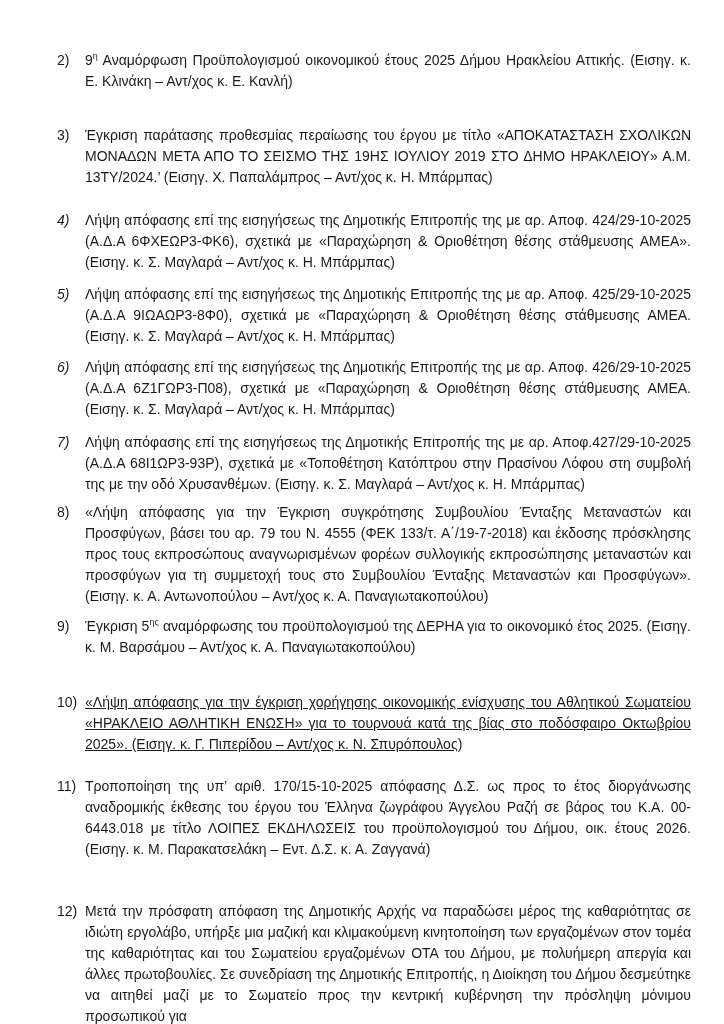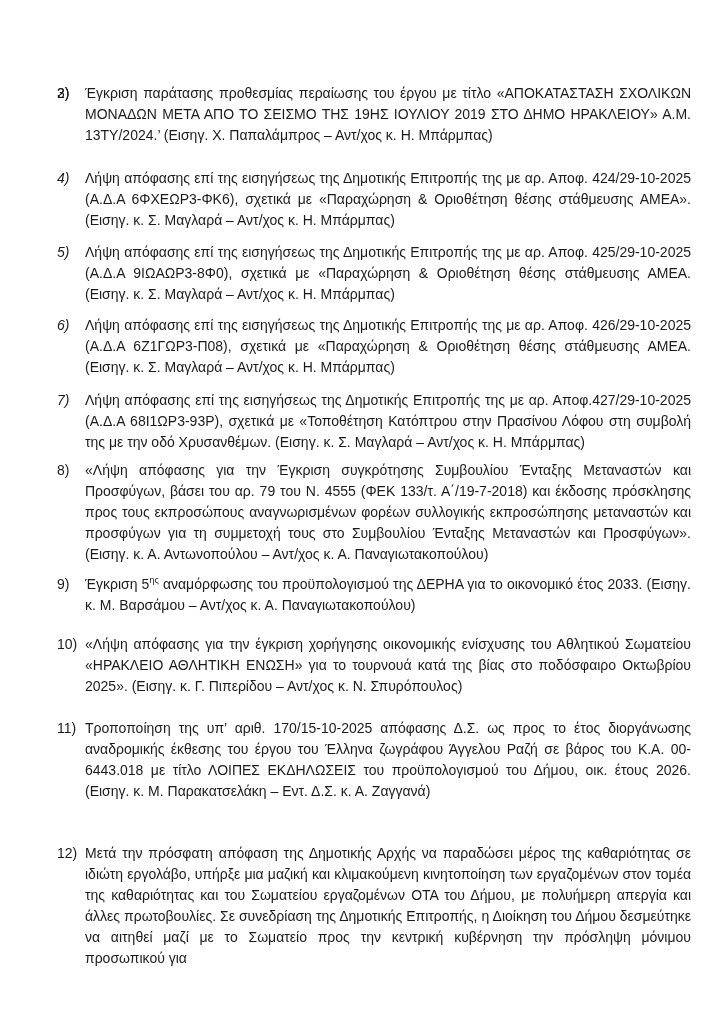--- a/index.html
+++ b/index.html
@@ -42,25 +42,25 @@
     font-size: 9px;
     line-height: 0;
     vertical-align: super;
   }
 </style>
 </head>
 <body>
 
 <div class="page">
   <div class="agenda-list" id="agenda-list">
-      <div class="item" style="margin-top: 0px;"><span class="num">2)</span></div>
+      <div class="item" style="margin-top: 0px;"><span class="num">2)</span><span class="txt"><span>9</span><sup class="ord">η</sup><span> Αναμόρφωση Προϋπολογισμού οικονομικού έτους 2025 Δήμου Ηρακλείου Αττικής. (Εισηγ. κ. Ε. Κλινάκη – Αντ/χος κ. Ε. Κανλή)</span></span></div>
       <div class="item" style="margin-top: 33px;"><span class="num">3)</span><span class="txt"><span>Έγκριση παράτασης προθεσμίας περαίωσης του  έργου με τίτλο «ΑΠΟΚΑΤΑΣΤΑΣΗ ΣΧΟΛΙΚΩΝ ΜΟΝΑΔΩΝ ΜΕΤΑ ΑΠΟ ΤΟ ΣΕΙΣΜΟ ΤΗΣ 19ΗΣ ΙΟΥΛΙΟΥ 2019 ΣΤΟ ΔΗΜΟ ΗΡΑΚΛΕΙΟΥ»  Α.Μ. 13ΤΥ/2024.’ (Εισηγ. Χ. Παπαλάμπρος – Αντ/χος κ. Η. Μπάρμπας)</span></span></div>
       <div class="item" style="margin-top: 22px;"><span class="num italic">4)</span><span class="txt"><span>Λήψη απόφασης επί της εισηγήσεως της Δημοτικής Επιτροπής της με αρ. Αποφ. 424/29-10-2025 (Α.Δ.Α 6ΦΧΕΩΡ3-ΦΚ6), σχετικά με «Παραχώρηση &amp; Οριοθέτηση θέσης στάθμευσης ΑΜΕΑ». (Εισηγ. κ. Σ. Μαγλαρά – Αντ/χος κ. Η. Μπάρμπας)</span></span></div>
       <div class="item" style="margin-top: 11px;"><span class="num italic">5)</span><span class="txt"><span>Λήψη απόφασης επί της εισηγήσεως της Δημοτικής Επιτροπής της με αρ. Αποφ. 425/29-10-2025 (Α.Δ.Α 9ΙΩΑΩΡ3-8Φ0), σχετικά με «Παραχώρηση &amp; Οριοθέτηση θέσης στάθμευσης ΑΜΕΑ. (Εισηγ. κ. Σ. Μαγλαρά – Αντ/χος κ. Η. Μπάρμπας)</span></span></div>
       <div class="item" style="margin-top: 10px;"><span class="num italic">6)</span><span class="txt"><span>Λήψη απόφασης επί της εισηγήσεως της Δημοτικής Επιτροπής της με αρ. Αποφ. 426/29-10-2025 (Α.Δ.Α 6Ζ1ΓΩΡ3-Π08), σχετικά με «Παραχώρηση &amp; Οριοθέτηση θέσης στάθμευσης ΑΜΕΑ. (Εισηγ. κ. Σ. Μαγλαρά – Αντ/χος κ. Η. Μπάρμπας)</span></span></div>
       <div class="item" style="margin-top: 12px;"><span class="num italic">7)</span><span class="txt"><span>Λήψη απόφασης επί της εισηγήσεως της Δημοτικής Επιτροπής της με αρ. Αποφ.427/29-10-2025 (Α.Δ.Α 68Ι1ΩΡ3-93Ρ), σχετικά με «Τοποθέτηση Κατόπτρου στην Πρασίνου Λόφου στη συμβολή της με την οδό Χρυσανθέμων. (Εισηγ. κ. Σ. Μαγλαρά – Αντ/χος κ. Η. Μπάρμπας)</span></span></div>
       <div class="item" style="margin-top: 7px;"><span class="num">8)</span><span class="txt"><span>«Λήψη απόφασης για την Έγκριση συγκρότησης Συμβουλίου Ένταξης Μεταναστών και Προσφύγων, βάσει του αρ. 79 του Ν. 4555 (ΦΕΚ 133/τ. Α΄/19-7-2018) και έκδοσης πρόσκλησης προς τους εκπροσώπους αναγνωρισμένων φορέων συλλογικής εκπροσώπησης μεταναστών και προσφύγων για τη συμμετοχή τους στο Συμβουλίου Ένταξης Μεταναστών και Προσφύγων». (Εισηγ. κ. Α. Αντωνοπούλου – Αντ/χος κ. Α. Παναγιωτακοπούλου)</span></span></div>
-      <div class="item" style="margin-top: 9px;"><span class="num">9)</span><span class="txt"><span>Έγκριση 5</span><sup class="ord">ης</sup><span> αναμόρφωσης του προϋπολογισμού της ΔΕΡΗΑ για το οικονομικό έτος 2033. (Εισηγ. κ. Μ. Βαρσάμου – Αντ/χος κ. Α. Παναγιωτακοπούλου)</span></span></div>
-      <div class="item" style="margin-top: 18px;"><span class="num">10)</span><span class="txt"><span>«Λήψη απόφασης για την έγκριση χορήγησης οικονομικής ενίσχυσης του Αθλητικού Σωματείου «ΗΡΑΚΛΕΙΟ ΑΘΛΗΤΙΚΗ ΕΝΩΣΗ»  για το τουρνουά κατά της βίας στο ποδόσφαιρο Οκτωβρίου 2025». (Εισηγ. κ. Γ. Πιπερίδου – Αντ/χος κ. Ν. Σπυρόπουλος)</span></span></div>
+      <div class="item" style="margin-top: 9px;"><span class="num">9)</span><span class="txt"><span>Έγκριση 5</span><sup class="ord">ης</sup><span> αναμόρφωσης του προϋπολογισμού της ΔΕΡΗΑ για το οικονομικό έτος 2025. (Εισηγ. κ. Μ. Βαρσάμου – Αντ/χος κ. Α. Παναγιωτακοπούλου)</span></span></div>
+      <div class="item" style="margin-top: 34px; text-decoration: underline;"><span class="num">10)</span><span class="txt"><span>«Λήψη απόφασης για την έγκριση χορήγησης οικονομικής ενίσχυσης του Αθλητικού Σωματείου «ΗΡΑΚΛΕΙΟ ΑΘΛΗΤΙΚΗ ΕΝΩΣΗ»  για το τουρνουά κατά της βίας στο ποδόσφαιρο Οκτωβρίου 2025». (Εισηγ. κ. Γ. Πιπερίδου – Αντ/χος κ. Ν. Σπυρόπουλος)</span></span></div>
       <div class="item" style="margin-top: 21px;"><span class="num">11)</span><span class="txt"><span>Τροποποίηση της υπ’ αριθ. 170/15-10-2025 απόφασης Δ.Σ. ως προς το έτος διοργάνωσης αναδρομικής έκθεσης του έργου του Έλληνα ζωγράφου Άγγελου Ραζή σε βάρος του Κ.Α. 00-6443.018 με τίτλο ΛΟΙΠΕΣ ΕΚΔΗΛΩΣΕΙΣ  του προϋπολογισμού του Δήμου, οικ. έτους 2026. (Εισηγ. κ. Μ. Παρακατσελάκη – Εντ. Δ.Σ. κ. Α. Ζαγγανά)</span></span></div>
       <div class="item" style="margin-top: 41px;"><span class="num">12)</span><span class="txt"><span>Μετά την πρόσφατη απόφαση της Δημοτικής Αρχής να παραδώσει μέρος της καθαριότητας σε ιδιώτη εργολάβο, υπήρξε μια μαζική και κλιμακούμενη κινητοποίηση των εργαζομένων στον τομέα της καθαριότητας και του Σωματείου εργαζομένων ΟΤΑ του Δήμου, με πολυήμερη απεργία και άλλες πρωτοβουλίες. Σε συνεδρίαση της Δημοτικής Επιτροπής, η Διοίκηση του Δήμου δεσμεύτηκε να αιτηθεί μαζί με το Σωματείο προς την κεντρική κυβέρνηση την πρόσληψη μόνιμου προσωπικού για</span></span></div>
     </div>
 </div>
 
 </body></html>

